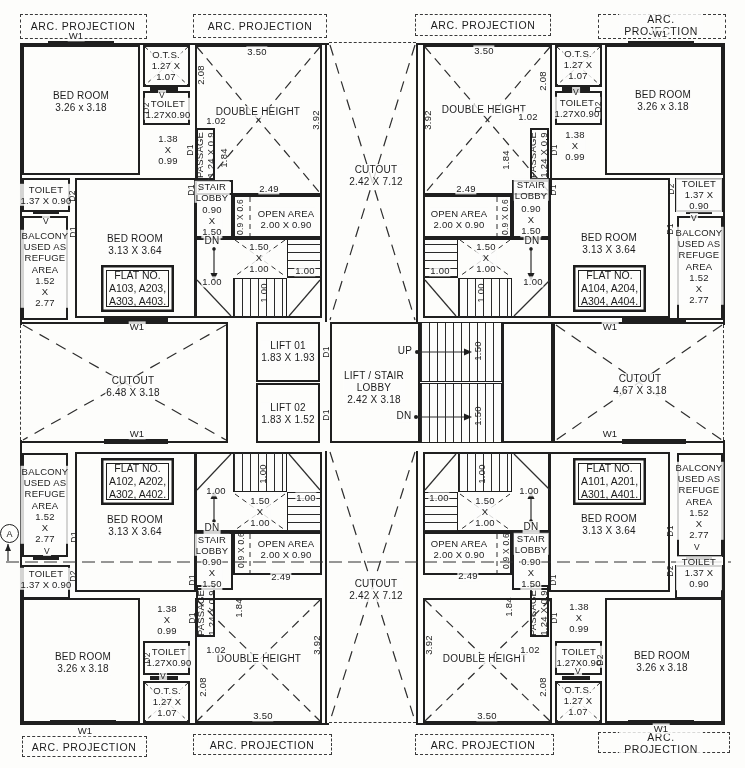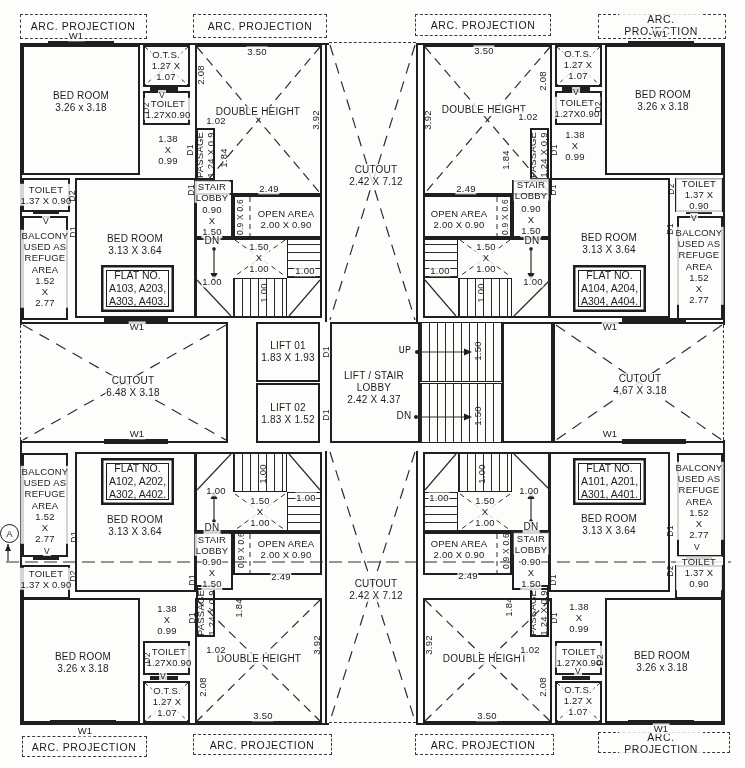--- a/index.html
+++ b/index.html
@@ -375,21 +375,21 @@
   <div class="lbl" style="left:286px;top:549px;">OPEN AREA
 2.00 X 0.90</div>
   <div class="lbl" style="left:459px;top:549px;">OPEN AREA
 2.00 X 0.90</div>
   <div class="lbl md" style="left:288px;top:352px;">LIFT 01
 1.83 X 1.93</div>
   <div class="lbl md" style="left:288px;top:414px;">LIFT 02
 1.83 X 1.52</div>
   <div class="lbl md" style="left:374px;top:388px;">LIFT / STAIR
 LOBBY
-2.42 X 4.37</div>
+2.42 X 3.18</div>
   <div class="lbl md" style="left:133px;top:387px;">CUTOUT
 6.48 X 3.18</div>
   <div class="lbl md" style="left:640px;top:385px;">CUTOUT
 4.67 X 3.18</div>
   <div class="lbl md" style="left:376px;top:176px;">CUTOUT
 2.42 X 7.12</div>
   <div class="lbl md" style="left:376px;top:590px;">CUTOUT
 2.42 X 7.12</div>
 
   <div class="lbl" style="left:269px;top:189px;">2.49</div>
@@ -452,21 +452,21 @@
   <div class="lbl v" style="left:481px;top:293px;">1.00</div>
   <div class="lbl" style="left:216px;top:491px;">1.00</div>
   <div class="lbl" style="left:306px;top:498px;">1.00</div>
   <div class="lbl v" style="left:263px;top:474px;">1.00</div>
   <div class="lbl" style="left:529px;top:491px;">1.00</div>
   <div class="lbl" style="left:439px;top:498px;">1.00</div>
   <div class="lbl v" style="left:482px;top:474px;">1.00</div>
   <div class="lbl v" style="left:478px;top:351px;">1.50</div>
   <div class="lbl v" style="left:478px;top:416px;">1.50</div>
 
-  <div class="lbl md" style="left:405px;top:351px;font-family:Liberation Mono, monospace;">UP</div>
+  <div class="lbl md" style="left:405px;top:351px;">UP</div>
   <div class="lbl md" style="left:404px;top:416px;">DN</div>
   <div class="lbl md" style="left:212px;top:241px;">DN</div>
   <div class="lbl md" style="left:532px;top:241px;">DN</div>
   <div class="lbl md" style="left:212px;top:528px;">DN</div>
   <div class="lbl md" style="left:531px;top:527px;">DN</div>
   <div class="lbl v sm" style="left:190px;top:150px;">D1</div>
   <div class="lbl v sm" style="left:191px;top:190px;">D1</div>
   <div class="lbl v sm" style="left:73px;top:232px;">D1</div>
   <div class="lbl v sm" style="left:554px;top:150px;">D1</div>
   <div class="lbl v sm" style="left:553px;top:190px;">D1</div>

